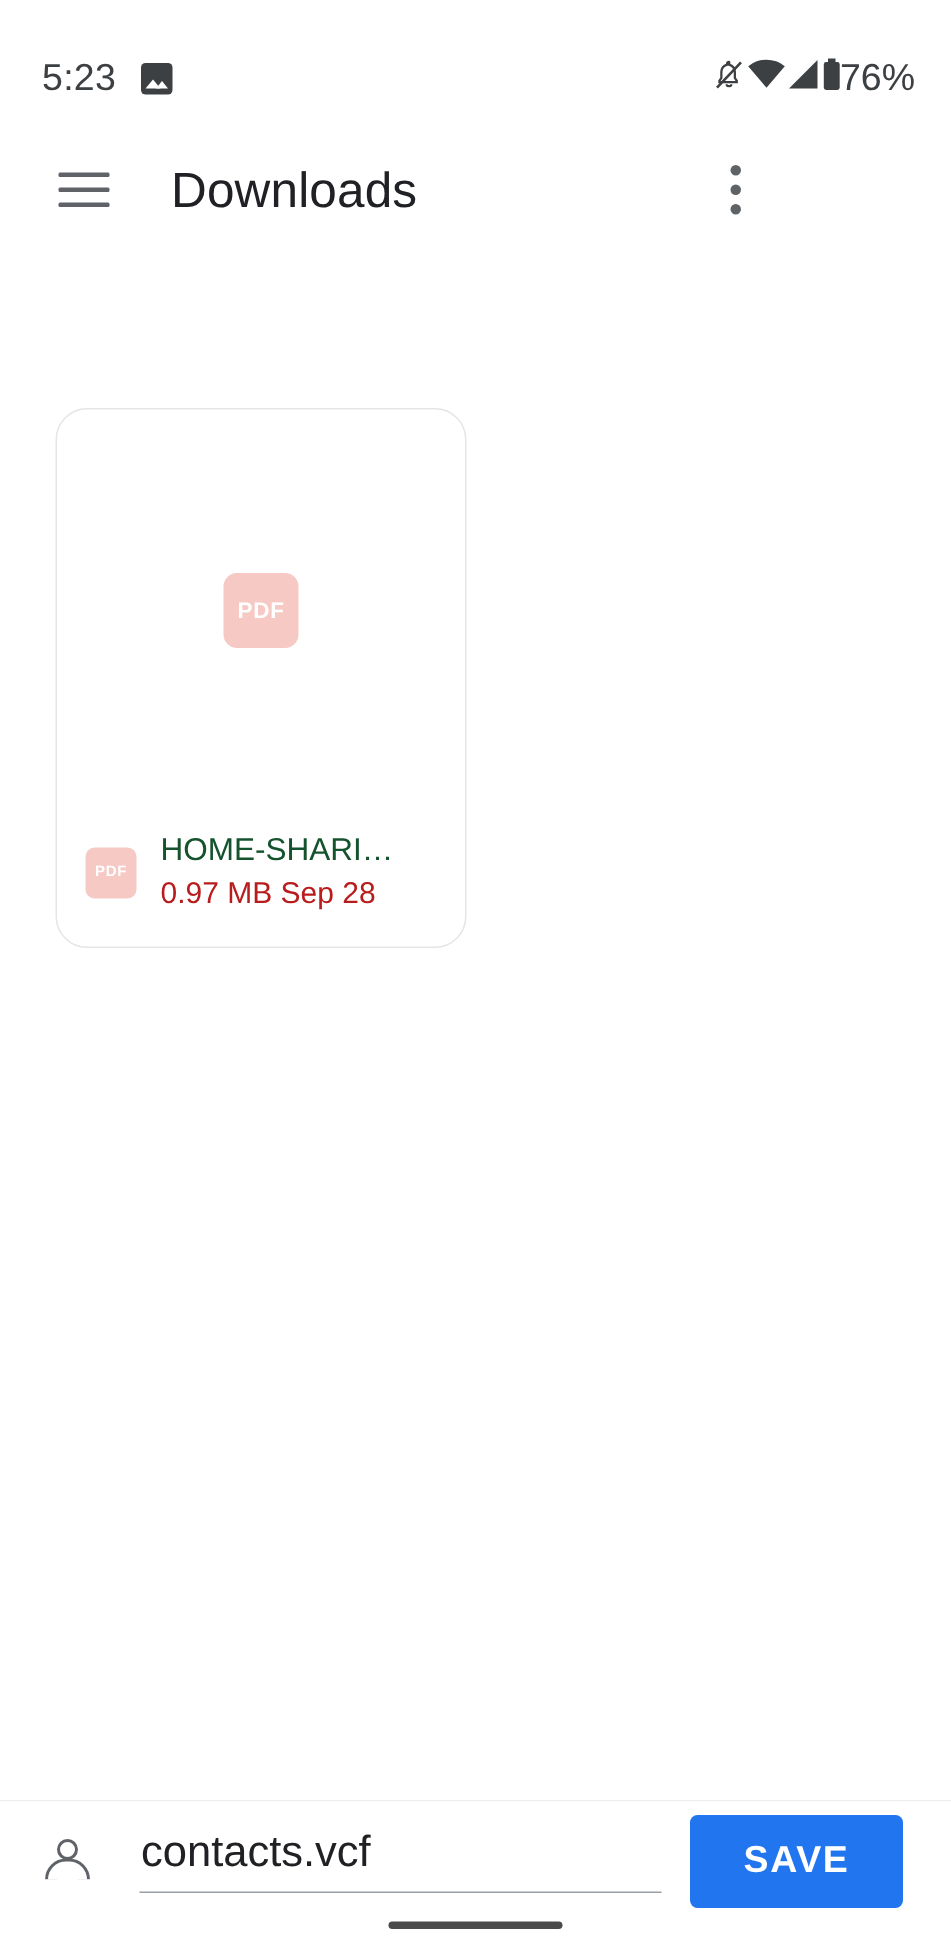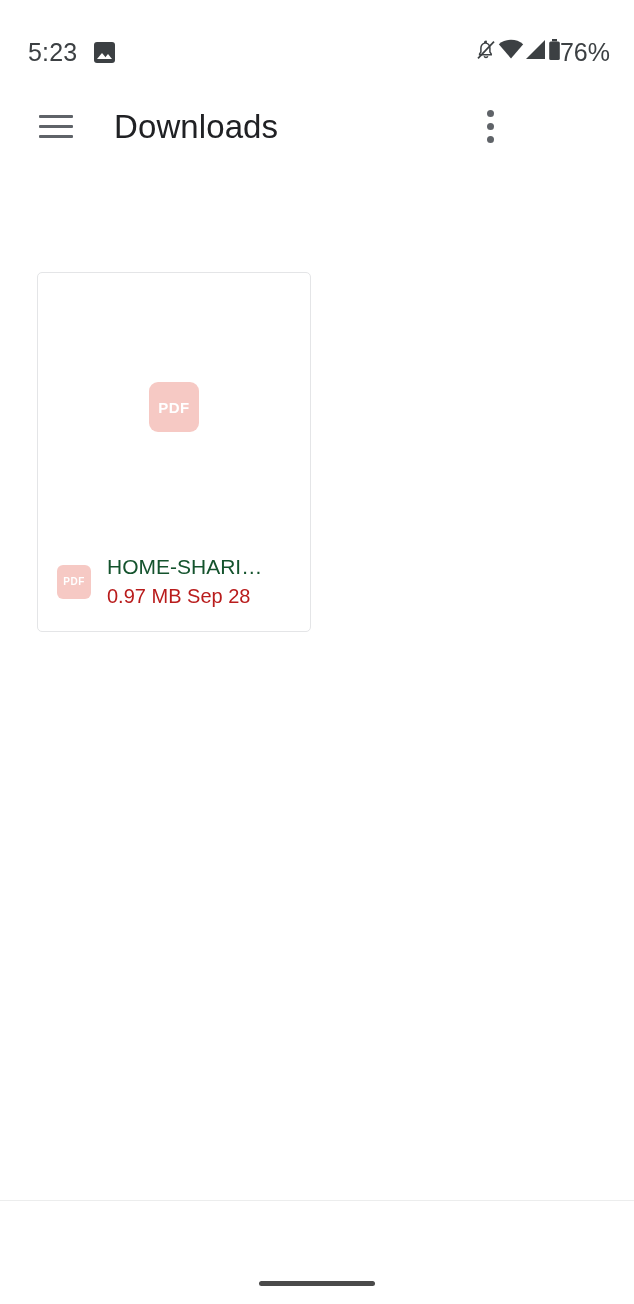--- a/index.html
+++ b/index.html
@@ -162,21 +162,21 @@
   }
 
   
   .file-card {
     position: absolute;
     top: 272px;
     left: 37px;
     width: 274px;
     height: 360px;
     border: 1px solid #e4e5e7;
-    border-radius: 5px;
+    border-radius: 21px;
     background: #ffffff;
     cursor: pointer;
   }
   .card-preview {
     height: 268px;
     display: flex;
     align-items: center;
     justify-content: center;
   }
   .pdf-badge {
@@ -365,16 +365,24 @@
     <div class="card-footer">
       <div class="pdf-badge small">PDF</div>
       <div class="card-meta">
         <div class="file-name">HOME-SHARI…</div>
         <div class="file-sub">0.97 MB Sep 28</div>
       </div>
     </div>
   </div>
 
   <div class="bottom-divider"></div>
+  <div class="bottom-bar">
+    <div class="person-icon">
+      <span class="head"></span>
+      <span class="body"></span>
+    </div>
+    <input class="filename-field" type="text" value="contacts.vcf" style="">
+    <button class="save-button">SAVE</button>
+  </div>
 
   <div class="gesture-bar"></div>
 
 </div>
 
 </body></html>

